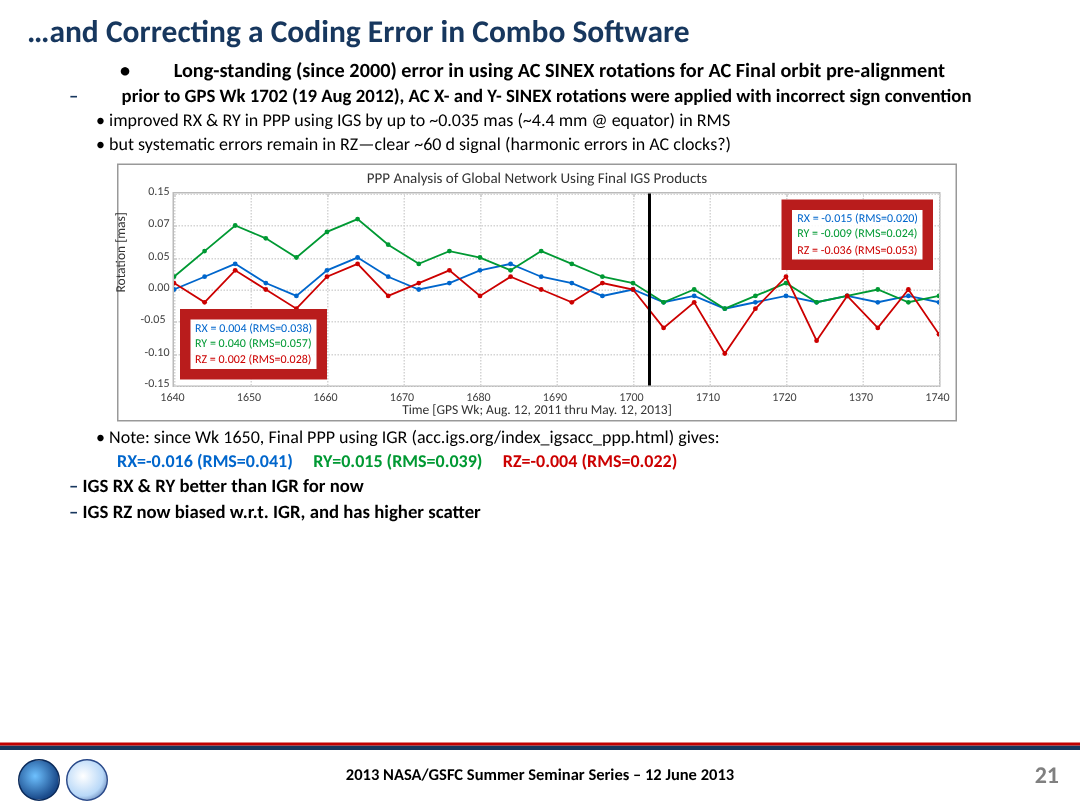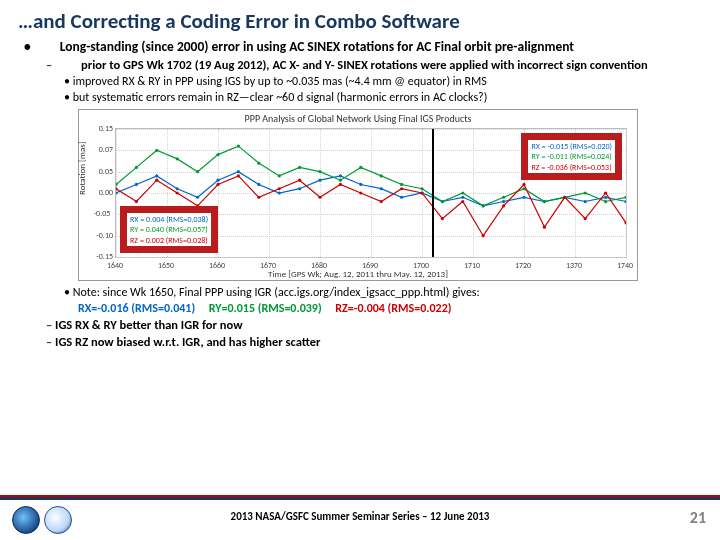--- a/index.html
+++ b/index.html
@@ -17,21 +17,21 @@
   .slide { padding: 8px 34px 0 18px; }
   .title {
     font-size: 21px;
     font-weight: 700;
     color: #17375E;
     margin: 0 0 4px 0;
   }
   ul, li { margin: 0; padding: 0; }
   .b0 { list-style: none; margin-left: 6px; font-size: 13.5px; font-weight: 700; color: #000; }
   .b0 > li::before { content: "• "; color: #000; }
-  .b0 > li { margin-bottom: 2px; }
+  .b0 > li { margin-bottom: 2px; text-align: center; }
   .b1 { list-style: none; margin-left: 28px; font-size: 12.5px; font-weight: 700; color: #000; }
   .b1 > li::before { content: "– "; color: #17375E; }
   .b1 > li { margin-bottom: 2px; }
   .b2 { list-style: none; margin-left: 46px; font-size: 12px; font-weight: 400; color: #000; }
   .b2 > li::before { content: "• "; }
   .b2 > li { margin-bottom: 1px; line-height: 1.25; }
   .chart-wrap { margin: 4px 0 4px 60px; width: 560px; }
   .chart {
     border: 1px solid #999;
     background: #fff;
@@ -209,21 +209,21 @@
             <circle cx="510" cy="93.86666666666667" r="1.6" fill="#cc0000"></circle>
           </svg>
         <div class="marker-line" id="marker" style="left: 316.2px;"></div>
         <div class="legend-box" id="leg-left" style="left:4px;bottom:4px">
           <div class="lg-rx">RX = 0.004 (RMS=0.038)</div>
           <div class="lg-ry">RY = 0.040 (RMS=0.057)</div>
           <div class="lg-rz">RZ = 0.002 (RMS=0.028)</div>
         </div>
         <div class="legend-box" id="leg-right" style="right:4px;top:4px">
           <div class="lg-rx">RX = -0.015 (RMS=0.020)</div>
-          <div class="lg-ry">RY = -0.011 (RMS=0.024)</div>
+          <div class="lg-ry">RY = -0.009 (RMS=0.024)</div>
           <div class="lg-rz">RZ = -0.036 (RMS=0.053)</div>
         </div>
       </div>
       <div class="xlabel">Time [GPS Wk; Aug. 12, 2011 thru May. 12, 2013]</div>
       <div id="yticks">
           <div class="ytick" style="top: 146px;">-0.15</div>
           <div class="ytick" style="top: 124.667px;">-0.10</div>
           <div class="ytick" style="top: 103.333px; text-align: center;">-0.05</div>
           <div class="ytick" style="top: 82px;">0.00</div>
           <div class="ytick" style="top: 60.6667px;">0.05</div>

